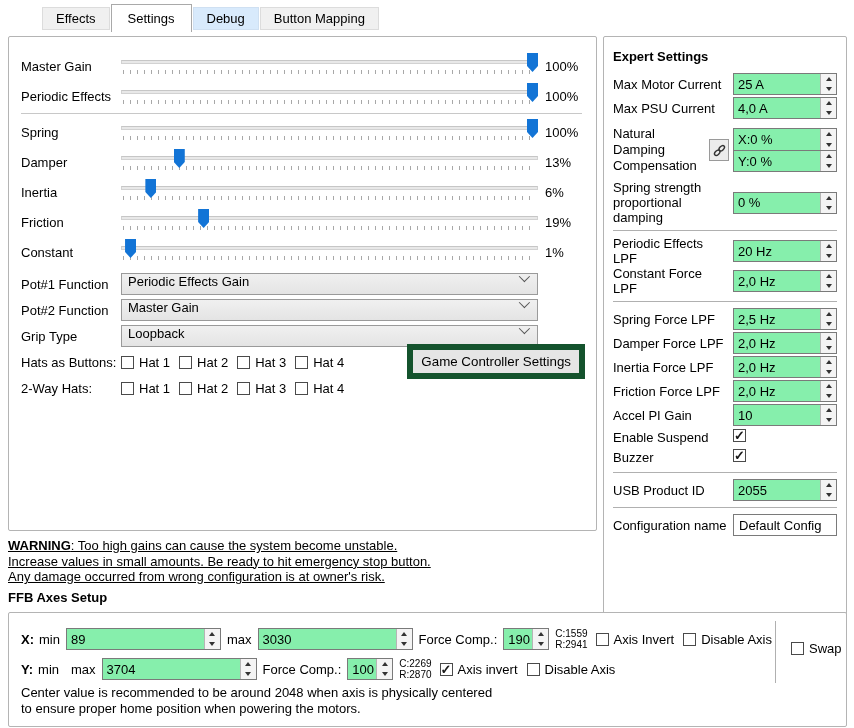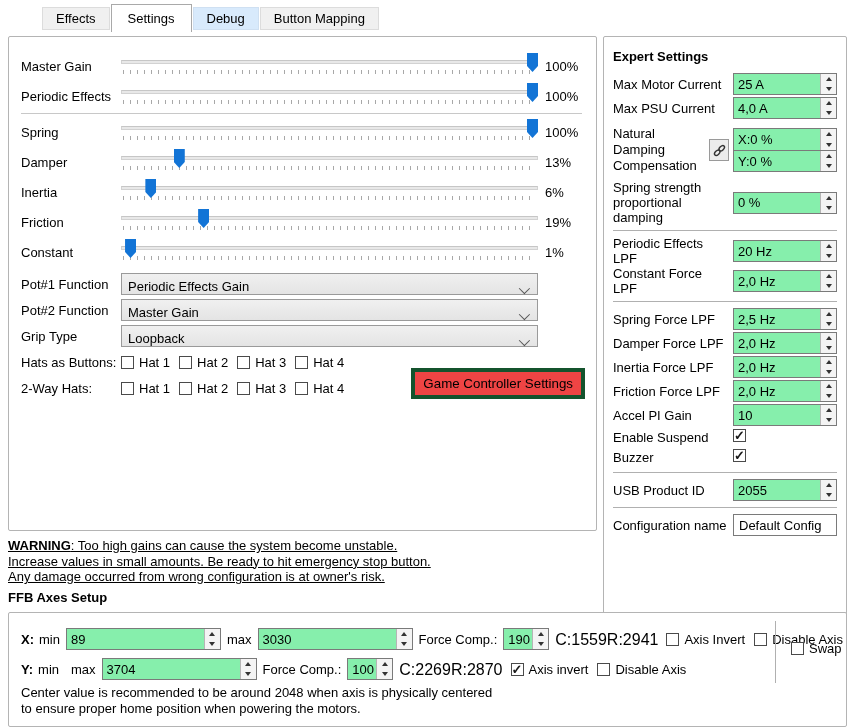--- a/index.html
+++ b/index.html
@@ -30,35 +30,35 @@
   .track{position:absolute;left:0;right:0;top:7px;height:4px;background:#e8e8e8;
          border:1px solid #d2d2d2;border-top-color:#c6c6c6;}
   .ticks{position:absolute;left:2px;right:2px;top:17px;height:4px;
          background:repeating-linear-gradient(to right,#a8a8a8 0 1px,transparent 1px 7px);}
   .handle{position:absolute;top:0;width:11px;height:19px;background:var(--accent);
          clip-path:polygon(0 0,100% 0,100% 68%,50% 100%,0 68%);}
   .hsep{border:none;border-top:1px solid #c8c8c8;margin:2px 0 3px 0;}
 
   .crow{height:26px;margin-bottom:0;}
   .combo{flex:1;height:22px;background:linear-gradient(#f0f0f0,#e4e4e4);
-         border:1px solid #9a9a9a;display:flex;align-items:flex-end;padding:0 6px;}
+         border:1px solid #9a9a9a;display:flex;align-items:flex-start;padding:0 6px;}
   .combo-val{flex:1;}
   .chev{width:8px;height:8px;border-right:1.5px solid #555;border-bottom:1.5px solid #555;
         transform:rotate(45deg) translateY(-2px);margin-right:4px;}
 
   .hrow{height:26px;}
   .cbx{display:inline-flex;align-items:center;margin-right:9px;white-space:nowrap;}
   .cb{width:13px;height:13px;border:1px solid #4a4a4a;background:#fff;display:inline-block;
       position:relative;flex:0 0 13px;}
   .cb.on::after{content:"\2713";position:absolute;left:0px;top:-2px;font-size:13px;
       font-weight:bold;color:#1a1a1a;}
   .cbl{margin-left:5px;}
 
-  .gc-btn{position:absolute;right:11px;top:307px;background:#ef4444;border:4px solid #14532d;
-      padding:4px 8px;white-space:nowrap;margin-top:24px;}
+  .gc-btn{position:absolute;right:11px;top:307px;background:#e5e5e5;border:6px solid #14532d;
+      padding:4px 8px;white-space:nowrap;}
 
   
   .spin{display:flex;align-items:stretch;height:22px;background:#86efac;border:1px solid #7a7a7a;text-align:center;}
   .sval{flex:1;display:flex;align-items:center;padding:0 4px;overflow:hidden;white-space:nowrap;}
   .sbtns{width:16px;flex:0 0 16px;border-left:1px solid #b5b5b5;display:flex;flex-direction:column;background:#f4f4f4;}
   .sb{flex:1;display:flex;align-items:center;justify-content:center;}
   .tu{width:0;height:0;border-left:3px solid transparent;border-right:3px solid transparent;border-bottom:4px solid #333;}
   .td{width:0;height:0;border-left:3px solid transparent;border-right:3px solid transparent;border-top:4px solid #333;}
   .tinput{height:22px;background:#fff;border:1px solid #7a7a7a;display:flex;align-items:center;padding:0 5px;}
 
@@ -78,21 +78,21 @@
   .erow20{min-height:20px;}
 
   
   .warn{position:absolute;left:8px;top:538px;line-height:15.5px;text-decoration:underline;}
   .ffb-title{position:absolute;left:8px;top:590px;font-weight:bold;}
   .frow{position:absolute;left:12px;height:24px;display:flex;align-items:center;white-space:nowrap;}
   .frow .fl{margin:0 6px;}
   .frow .axl{font-weight:bold;margin-right:5px;}
   .w155{width:155px;flex:0 0 155px;}
   .w44{width:46px;flex:0 0 46px;}
-  .cr{display:flex;flex-direction:row;font-size:16px;line-height:11px;margin:0 8px 0 6px;}
+  .cr{display:flex;flex-direction:column;font-size:10px;line-height:11px;margin:0 8px 0 6px;}
   .vsep{position:absolute;left:766px;top:8px;width:1px;height:62px;background:#b0b0b0;}
   .swapbox{position:absolute;left:782px;top:28px;}
   .fnote{position:absolute;left:12px;top:72px;line-height:16px;}
 </style>
 </head>
 <body>
 
 <div class="tabs">
   <div class="tab">Effects</div>
   <div class="tab active">Settings</div>

